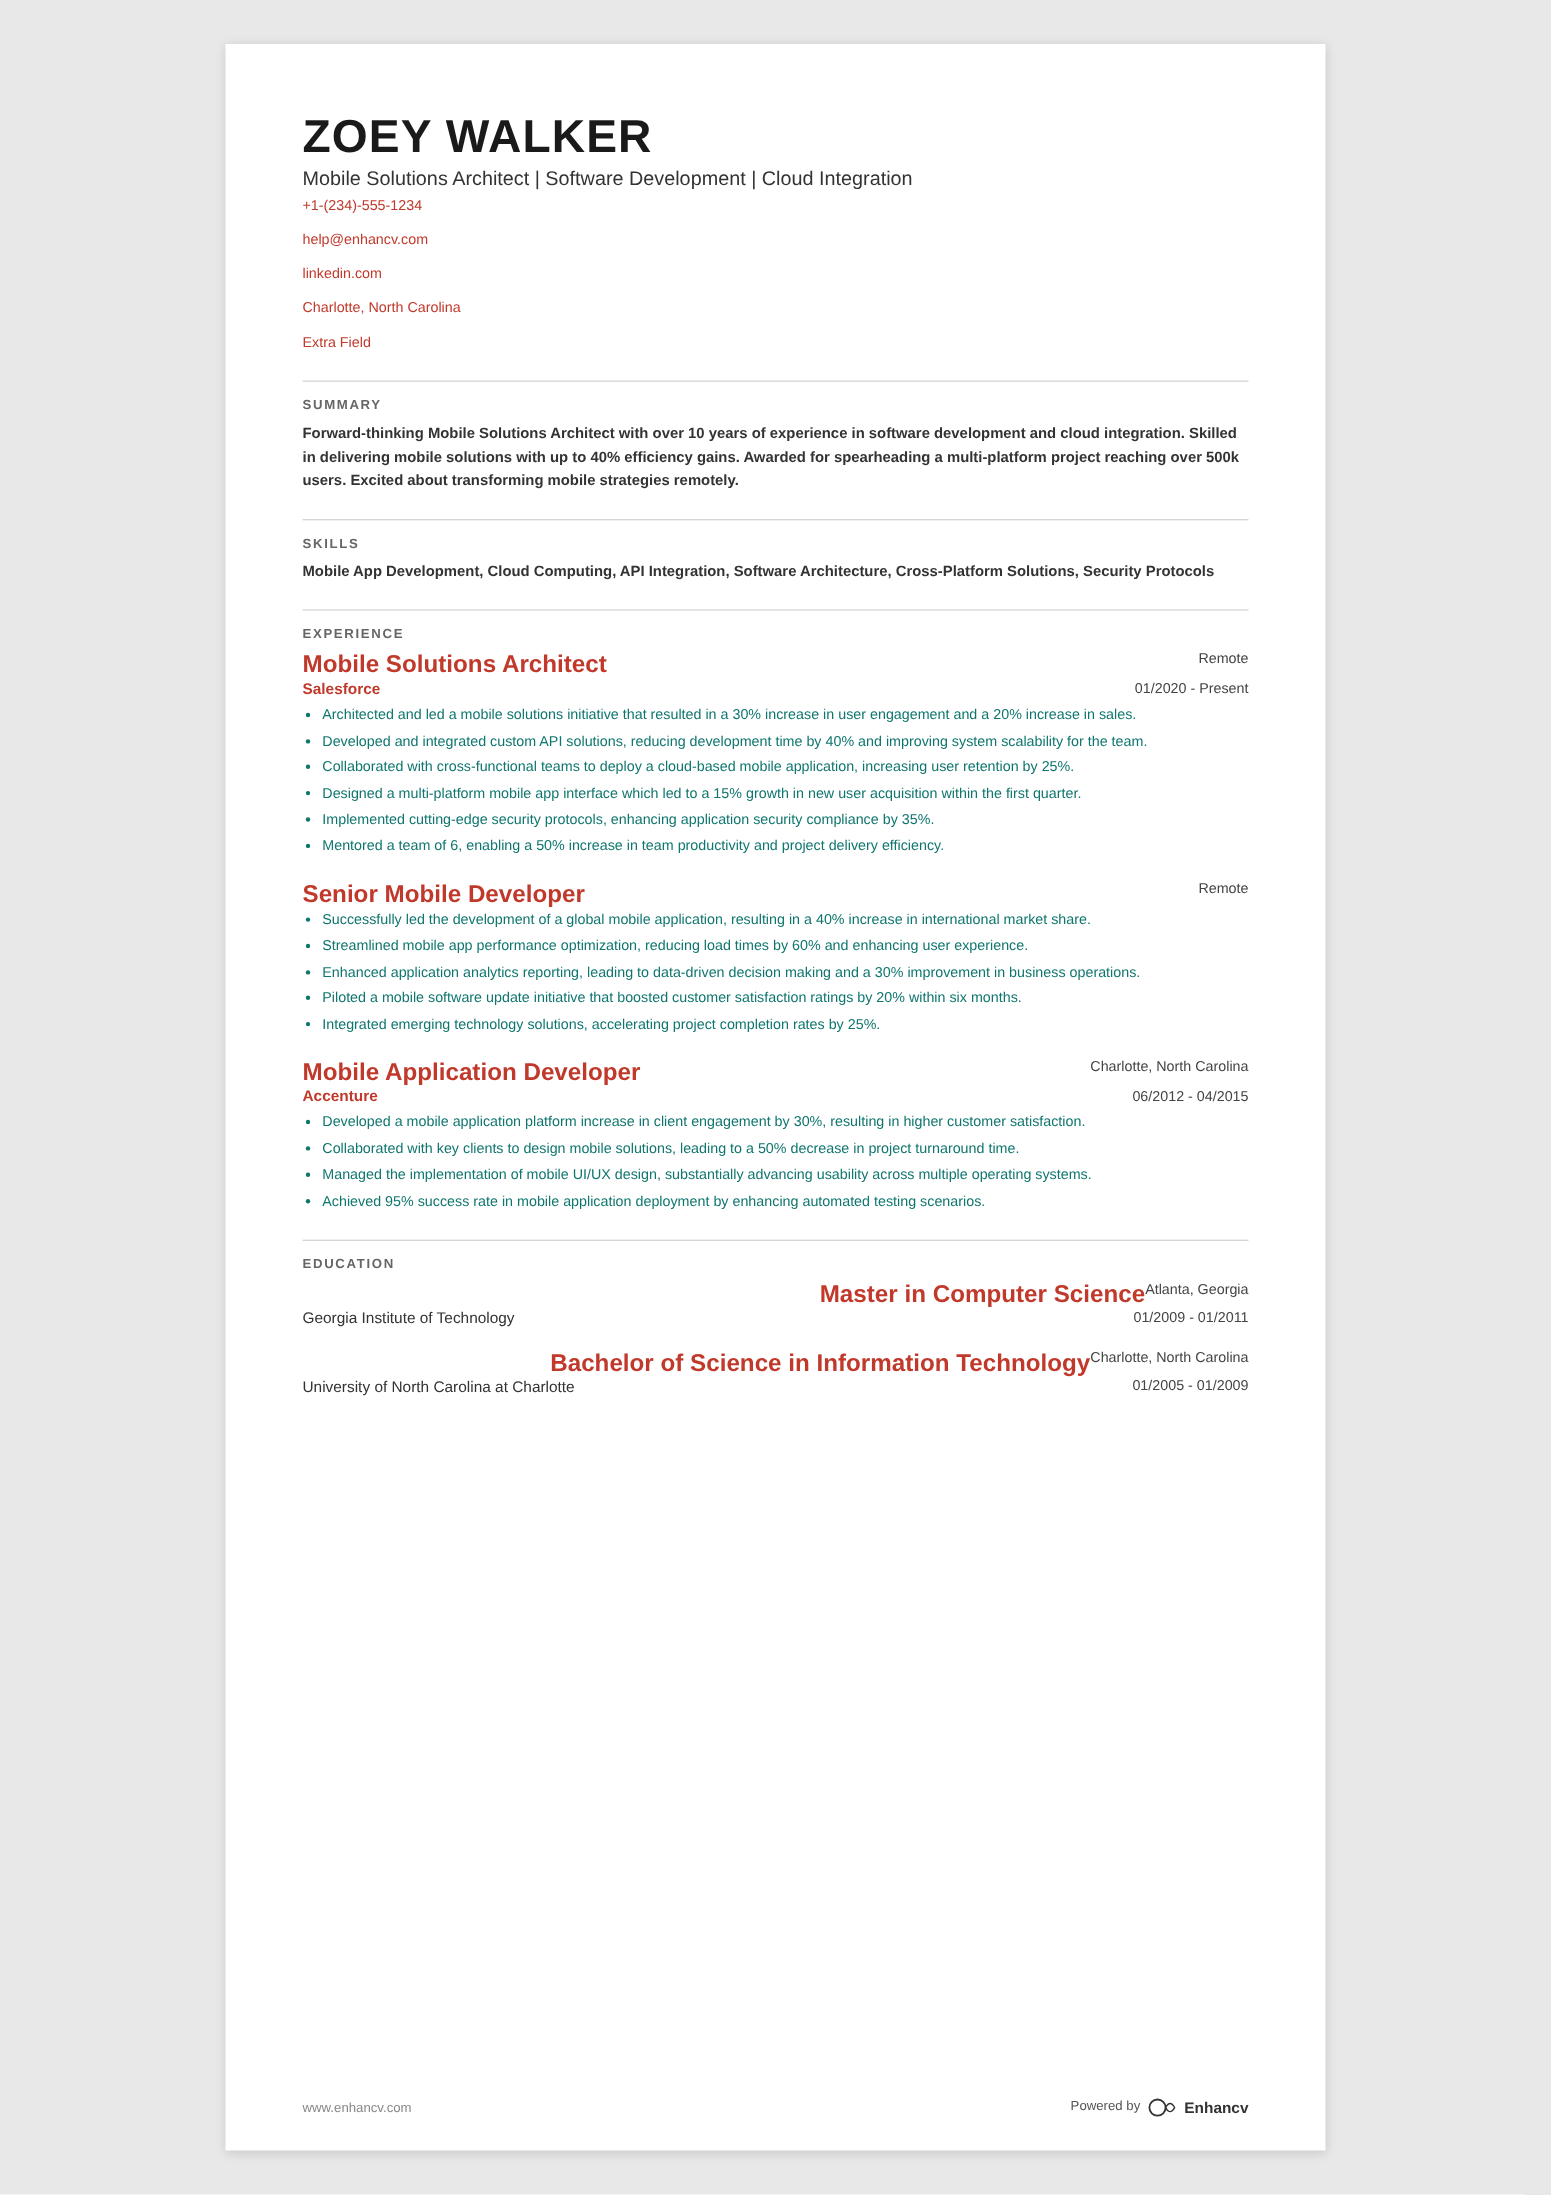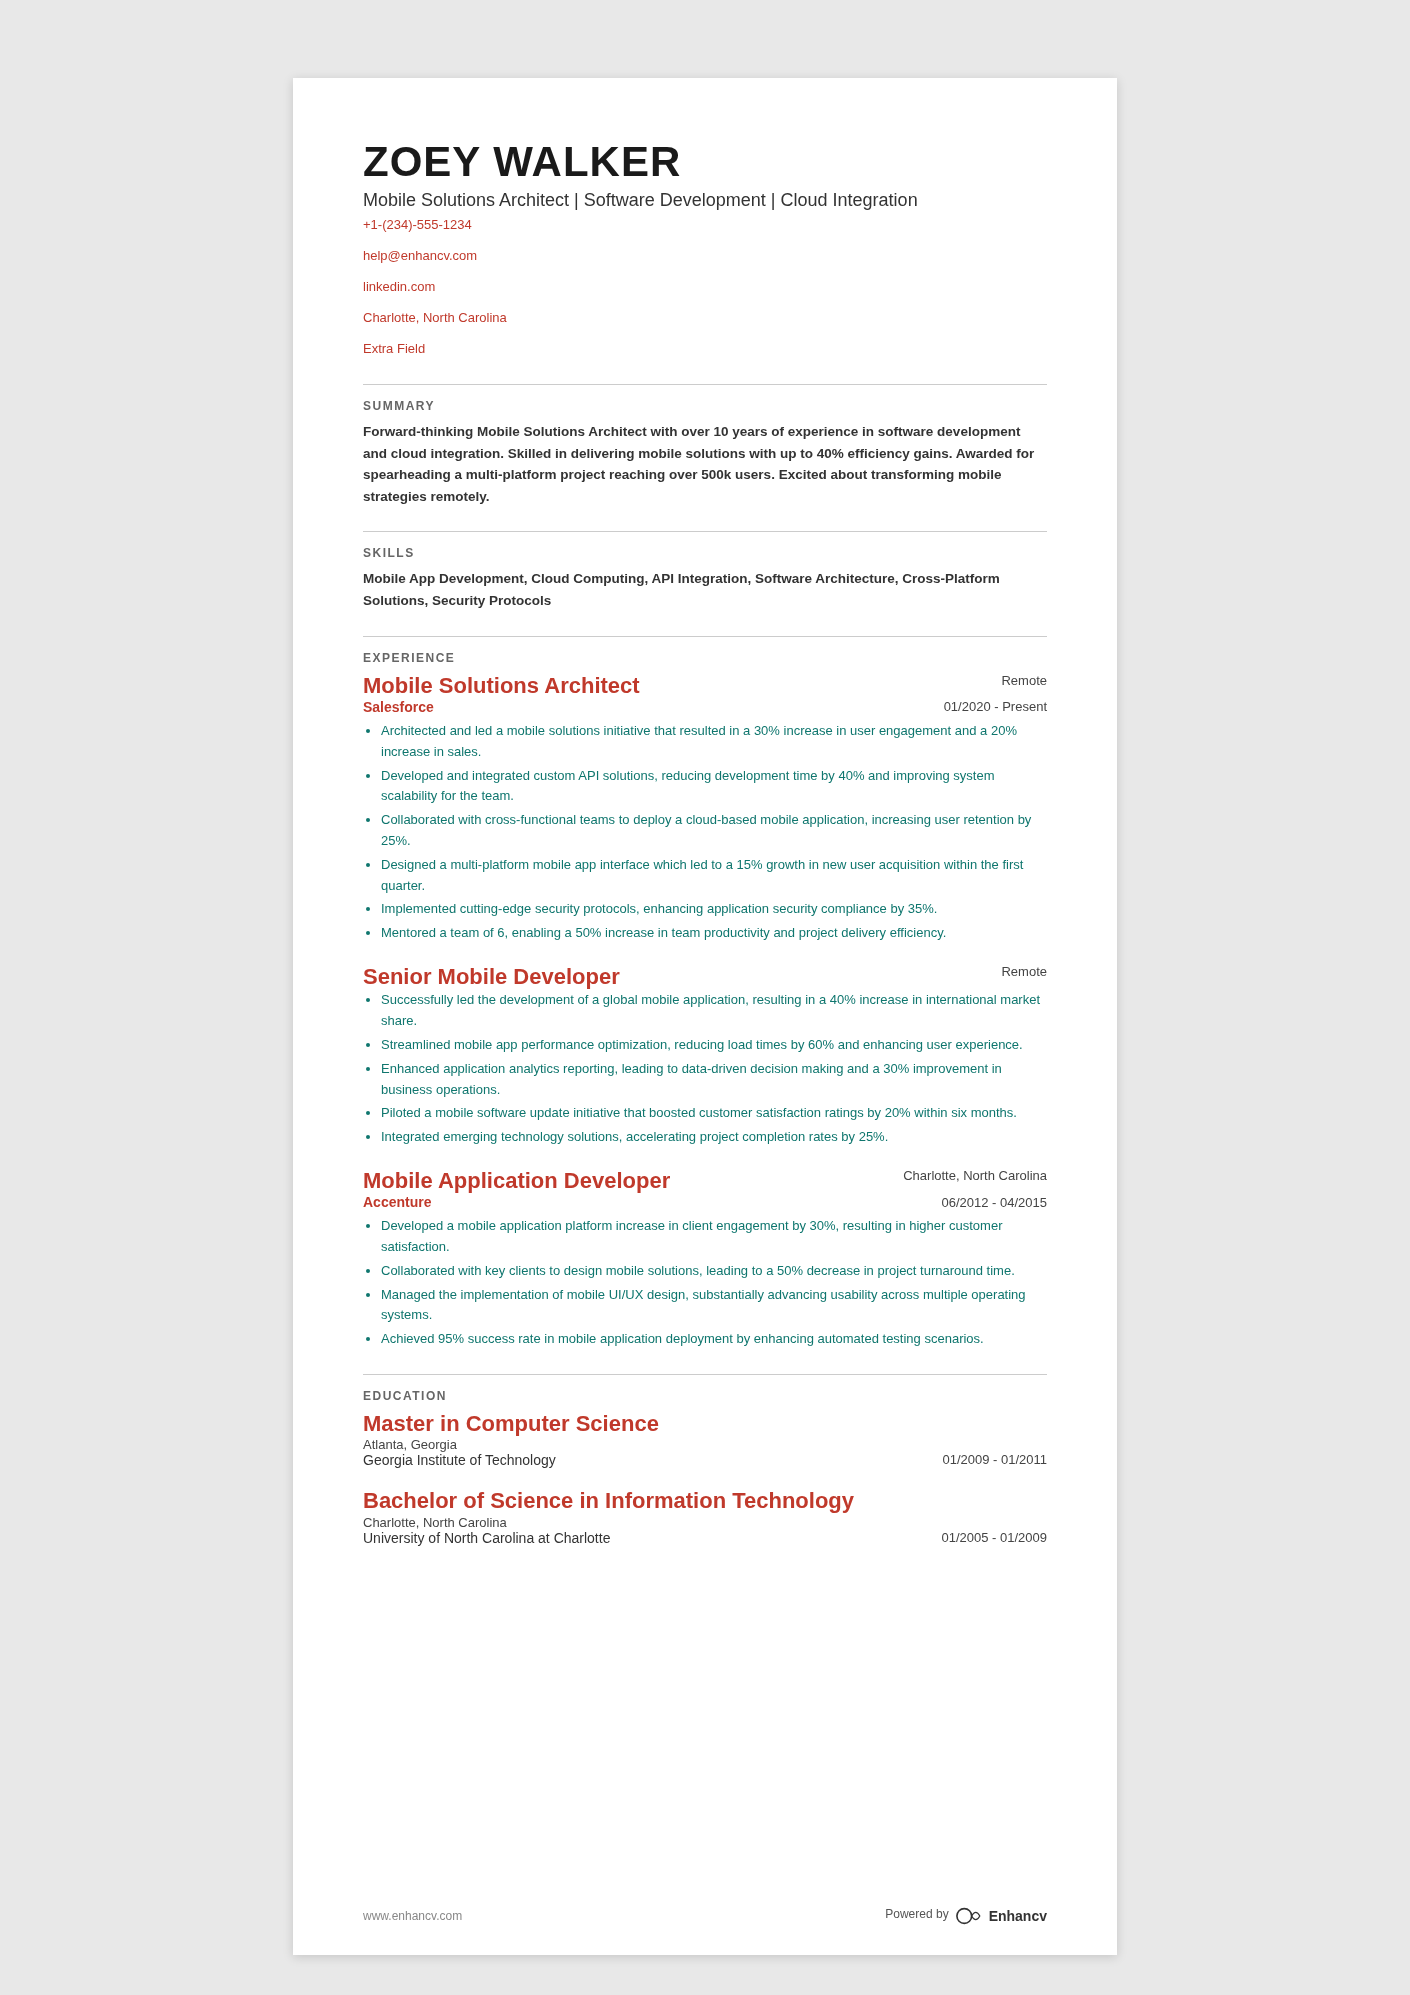--- a/index.html
+++ b/index.html
@@ -5,26 +5,25 @@
     * { margin: 0; padding: 0; box-sizing: border-box; }
     body {
       background: #e8e8e8;
       font-family: 'Arial', sans-serif;
       display: flex;
       justify-content: center;
       padding: 40px 20px;
       min-height: 1995px;
     }
     .page-wrapper {
-      width: 824px;
+      width: 1000px;
       background: #fff;
       padding: 60px 70px 71px 70px;
       position: relative;
       box-shadow: 0 2px 10px rgba(0,0,0,0.15);
-      margin-top: 38px;
     }
     .name {
       font-size: 42px;
       font-weight: 900;
       color: #1a1a1a;
       letter-spacing: 1px;
       margin-bottom: 4px;
     }
     .title-line {
       font-size: 18px;
@@ -108,21 +107,20 @@
       line-height: 1.6;
       margin-bottom: 3px;
     }
     .edu-entry {
       margin-bottom: 20px;
     }
     .edu-header {
       display: flex;
       justify-content: flex-end;
       align-items: flex-start;
-      flex-direction: column;
     }
     .edu-degree {
       font-size: 22px;
       font-weight: 700;
       color: #c0392b;
       line-height: 1.2;
     }
     .edu-location {
       font-size: 13px;
       color: #444;

